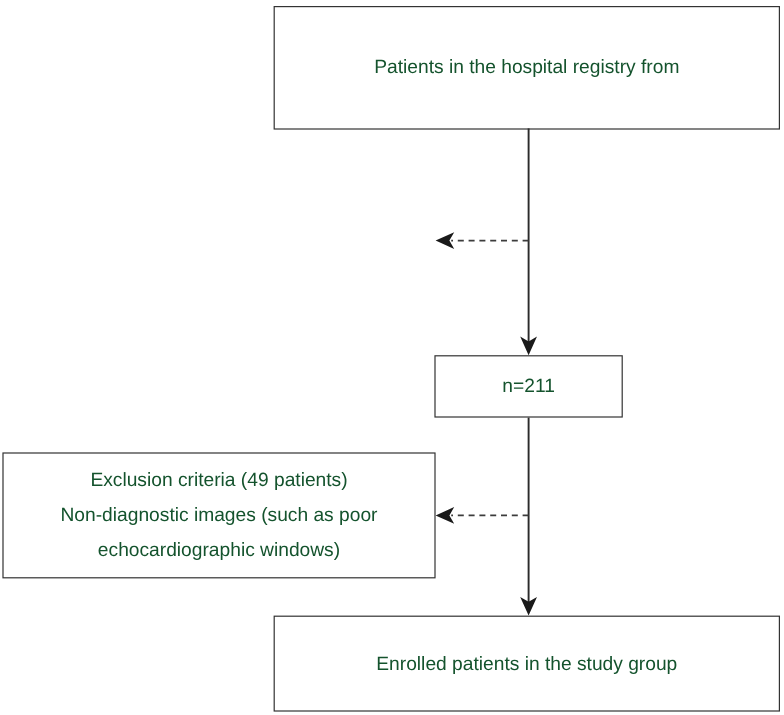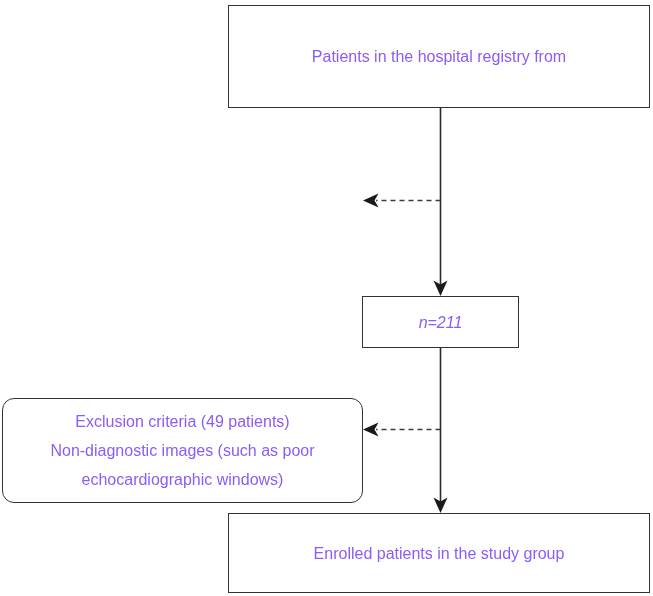--- a/index.html
+++ b/index.html
@@ -6,43 +6,43 @@
     margin: 0;
     padding: 0;
     background: #ffffff;
   }
   .flowchart {
     position: relative;
     width: 653px;
     height: 596px;
     background: #ffffff;
     font-family: "Liberation Sans", sans-serif;
-    color: #8b5cf6;
+    color: #14532d;
     overflow: hidden;
   }
   .box {
     position: absolute;
     box-sizing: border-box;
     border: 1.6px solid #333333;
     background: #ffffff;
     display: flex;
     flex-direction: column;
     justify-content: center;
     align-items: center;
     text-align: center;
     font-size: 16px;
     line-height: 29px;
   }
   .box .line {
     white-space: nowrap;
   }
   .box-registry  { left: 228px; top: 5px;   width: 422px; height: 103px; }
   .box-excl1     { left: 2px;   top: 134px; width: 361px; height: 132px; }
-  .box-interim   { left: 362px; top: 296px; width: 157px; height: 52px; font-style: italic;  }
-  .box-excl2     { left: 2px;   top: 398px; width: 361px; height: 105px; border-radius: 12px; }
+  .box-interim   { left: 362px; top: 296px; width: 157px; height: 52px;  }
+  .box-excl2     { left: 2px;   top: 377px; width: 361px; height: 105px; }
   .box-enrolled  { left: 228px; top: 513px; width: 422px; height: 80px;  }
   .arrow-layer {
     position: absolute;
     left: 0; top: 0;
     width: 653px;
     height: 596px;
     pointer-events: none;
   }
 </style>
 </head>

